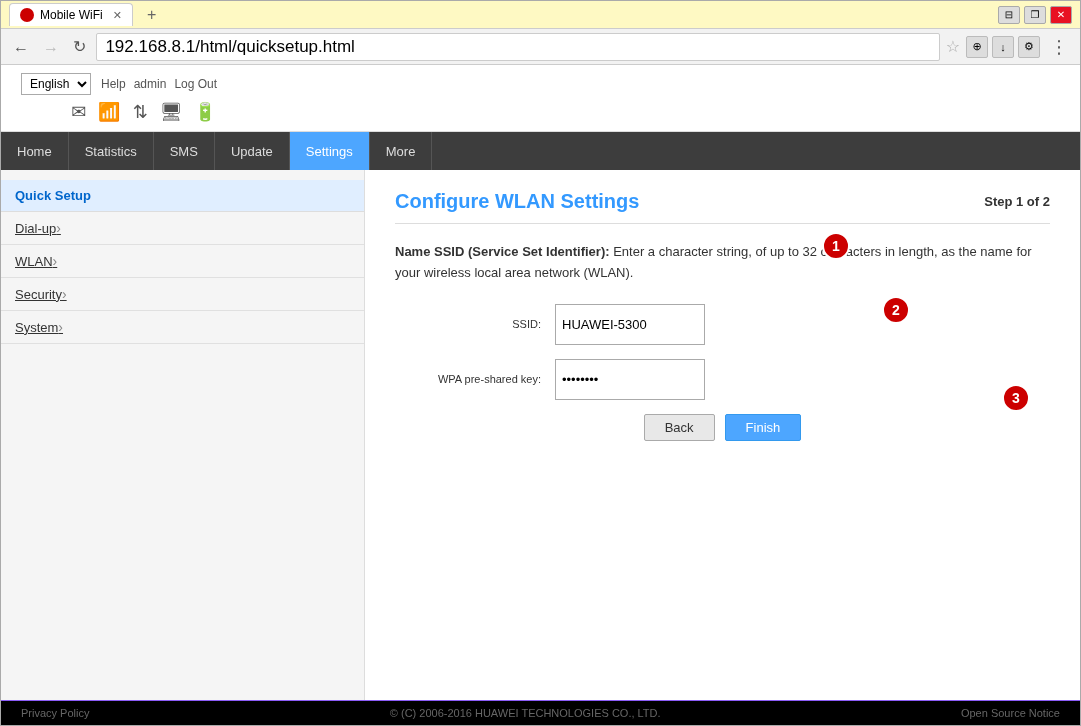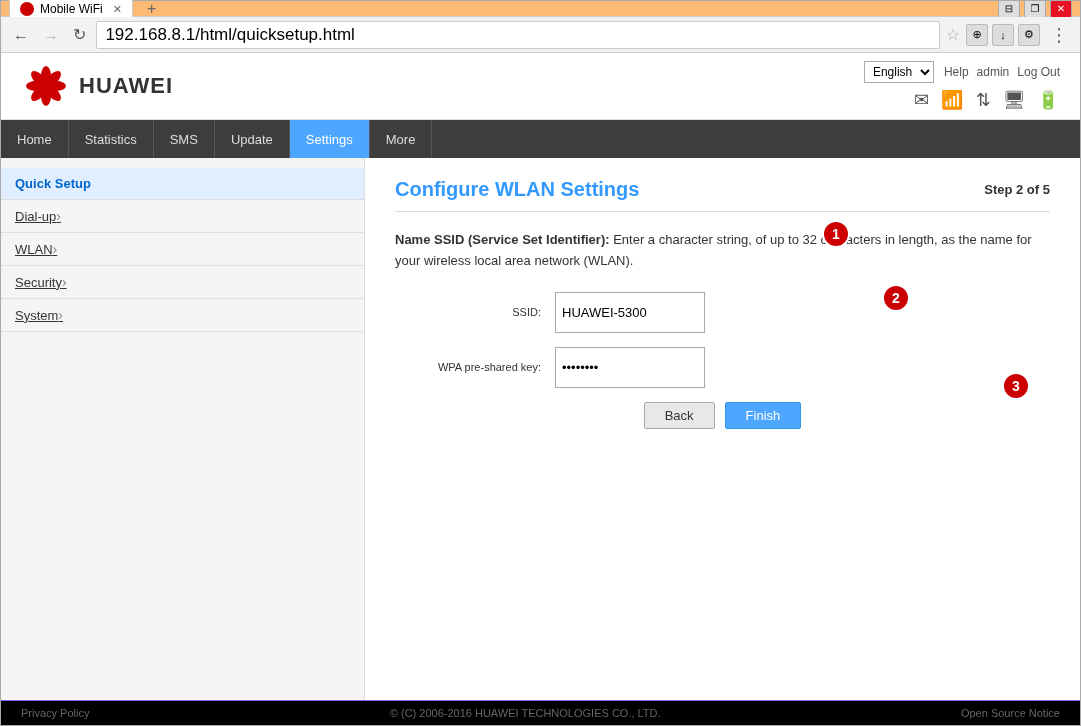--- a/index.html
+++ b/index.html
@@ -1,20 +1,20 @@
 <!DOCTYPE html>
 <html><head>
   <meta charset="utf-8">
   <style>
     * { margin: 0; padding: 0; box-sizing: border-box; }
     body { font-family: Arial, sans-serif; font-size: 13px; background: #fff; width: 1081px; height: 726px; overflow: hidden; }
 
     
     .browser-frame { width: 1081px; height: 726px; display: flex; flex-direction: column; border: 1px solid #aaa; }
-    .title-bar { background: #fdba74; height: 16px; display: flex; align-items: center; padding: 0 8px; border-bottom: 1px solid #ccc; justify-content: space-between; gap: 20px; }
+    .title-bar { background: #fef9c3; height: 28px; display: flex; align-items: center; padding: 0 8px; border-bottom: 1px solid #ccc; justify-content: space-between; gap: 20px; }
     .title-bar-left { display: flex; align-items: center; gap: 6px; }
     .tab { background: #fff; border: 1px solid #ccc; border-bottom: none; padding: 4px 10px; border-radius: 4px 4px 0 0; display: flex; align-items: center; gap: 6px; font-size: 12px; }
     .tab-favicon { width: 14px; height: 14px; background: #c00; border-radius: 50%; display: inline-block; }
     .tab-close { color: #666; cursor: pointer; font-size: 11px; margin-left: 4px; }
     .tab-new { background: none; border: none; padding: 4px 8px; font-size: 16px; color: #666; cursor: pointer; }
     .win-controls { display: flex; gap: 4px; }
     .win-btn { width: 22px; height: 18px; border: 1px solid #aaa; background: #ddd; font-size: 10px; display: flex; align-items: center; justify-content: center; cursor: pointer; border-radius: 2px; }
     .win-btn.close { background: #e81123; color: #fff; }
 
     
@@ -127,35 +127,20 @@
       <div class="ext-btn">⊕</div>
       <div class="ext-btn">↓</div>
       <div class="ext-btn">⚙</div>
     </div>
     <span class="menu-btn">⋮</span>
   </div>
 
   <div class="page">
 
     <div class="router-header">
-      <div class="huawei-logo">
-        <svg class="huawei-flower" viewBox="0 0 50 42" xmlns="http://www.w3.org/2000/svg">
-          <g transform="translate(25,21)">
-            <ellipse cx="0" cy="-10" rx="5" ry="10" fill="#cc0000" transform="rotate(0)"></ellipse>
-            <ellipse cx="0" cy="-10" rx="5" ry="10" fill="#cc0000" transform="rotate(45)"></ellipse>
-            <ellipse cx="0" cy="-10" rx="5" ry="10" fill="#cc0000" transform="rotate(90)"></ellipse>
-            <ellipse cx="0" cy="-10" rx="5" ry="10" fill="#cc0000" transform="rotate(135)"></ellipse>
-            <ellipse cx="0" cy="-10" rx="5" ry="10" fill="#cc0000" transform="rotate(180)"></ellipse>
-            <ellipse cx="0" cy="-10" rx="5" ry="10" fill="#cc0000" transform="rotate(225)"></ellipse>
-            <ellipse cx="0" cy="-10" rx="5" ry="10" fill="#cc0000" transform="rotate(270)"></ellipse>
-            <ellipse cx="0" cy="-10" rx="5" ry="10" fill="#cc0000" transform="rotate(315)"></ellipse>
-          </g>
-        </svg>
-        <span class="logo-text">HUAWEI</span>
-      </div>
       <div class="header-right">
         <div class="header-top-right">
           <select class="lang-select">
             <option>English</option>
           </select>
           <div class="header-links">
             <span>Help</span>
             <span>admin</span>
             <span>Log Out</span>
           </div>
@@ -211,21 +196,21 @@
         </div>
         <div class="sidebar-item">
           <span>System</span>
           <span class="sidebar-item-arrow">›</span>
         </div>
       </div>
 
       <div class="content-panel">
         <div class="content-header">
           <span class="content-title">Configure WLAN Settings</span>
-          <span class="step-info">Step 2 of 5</span>
+          <span class="step-info">Step 1 of 2</span>
         </div>
 
         <div class="config-description relative-container">
           <strong>Name SSID (Service Set Identifier):</strong><span> Enter a character string, of up to 32 characters in length, as the name for your wireless local area network (WLAN).</span>
           
           <div class="annotation-circle" style="top: -10px; right: 200px;">1</div>
         </div>
 
         <div style="position: relative;">
           <div class="form-row">

